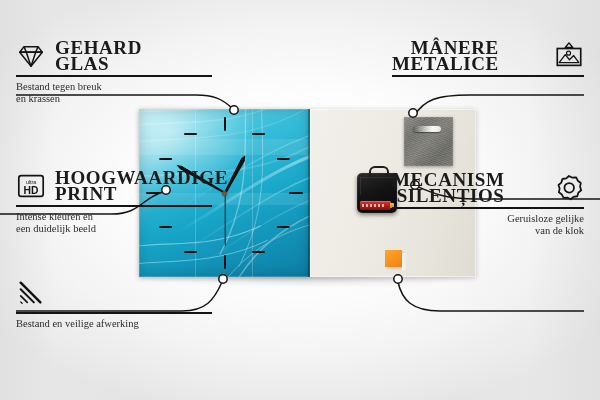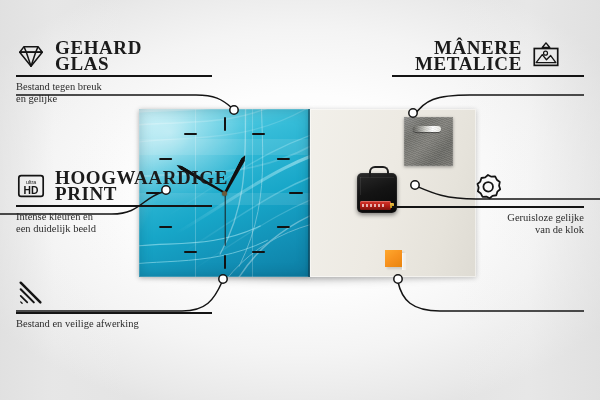--- a/index.html
+++ b/index.html
@@ -129,21 +129,21 @@
   
   #product-shadow{
     position:absolute;left:150px;top:274px;width:318px;height:12px;
     background:radial-gradient(ellipse at 50% 0%, rgba(0,0,0,.20) 0%, rgba(0,0,0,.06) 52%, rgba(0,0,0,0) 80%);
     filter:blur(2px);
   }
 
   
   .callout{position:absolute;}
   .callout .head{display:flex;align-items:center;gap:9px;}
-  .callout.right .head{flex-direction:row;justify-content:center;}
+  .callout.right .head{flex-direction:row;justify-content:space-between;}
   .icon{width:30px;height:30px;flex:0 0 30px;display:block;}
   .title{
     font-family:"Liberation Serif", serif;
     font-size:19px;line-height:15.5px;letter-spacing:.6px;
     color:#1b1b1b;font-weight:700;text-transform:uppercase;white-space:pre-line;
   }
   .rule{height:1.6px;background:#141414;margin:4px 0 4px 0;}
   .desc{
     font-family:"Liberation Serif", serif;
     font-size:10.5px;line-height:12.8px;color:#2c2c2c;white-space:pre-line;
@@ -288,21 +288,21 @@
           <path d="M4 12 L8.5 6 L23.5 6 L28 12 Z"></path>
           <path d="M8.5 6 L11 12 L16 27 L21 12 L23.5 6"></path>
           <path d="M4 12 L28 12 M11 12 L21 12"></path>
         </g>
       </svg>
       <div class="title">GEHARD
 GLAS</div>
     </div>
     <div class="rule"></div>
     <div class="desc">Bestand tegen breuk
-en gelijke</div>
+en krassen</div>
   </div>
 
   <div class="callout left" id="c-print">
     <div class="head">
       <svg class="icon" viewBox="0 0 32 32">
         <rect x="3" y="5" width="26" height="22" rx="2.5" fill="none" stroke="#141414" stroke-width="1.8"></rect>
         <text x="16" y="14" text-anchor="middle" font-family="Liberation Sans, sans-serif" font-size="5.6" fill="#141414">ultra</text>
         <text x="16" y="24" text-anchor="middle" font-family="Liberation Sans, sans-serif" font-size="11" font-weight="bold" fill="#141414">HD</text>
       </svg>
       <div class="title">HOOGWAARDIGE
@@ -337,20 +337,22 @@
         <rect x="3.5" y="8" width="25" height="18" fill="none" stroke="#141414" stroke-width="1.8"></rect>
         <path d="M5.5 23 L12 14.5 L16.5 20 L21 15.5 L26.5 23 Z" fill="none" stroke="#141414" stroke-width="1.4" stroke-linejoin="round"></path>
         <circle cx="15.5" cy="13" r="2.1" fill="none" stroke="#141414" stroke-width="1.3"></circle>
       </svg>
     </div>
     <div class="rule"></div>
   </div>
 
   <div class="callout right" id="c-mecanism">
     <div class="head">
+      <div class="title">MECANISM
+SILENȚIOS</div>
       <svg class="icon" viewBox="0 0 32 32">
         <g fill="none" stroke="#141414" stroke-width="1.9" stroke-linejoin="round">
           <path d="M16 3.2 L19.6 5.0 L23.6 4.6 L25.4 8.2 L28.6 10.6 L27.8 14.6
                    L29.0 18.4 L26.0 21.0 L24.8 24.8 L20.8 25.4 L17.8 28.0
                    L14.2 26.2 L10.2 26.6 L8.4 23.0 L5.2 20.6 L6.0 16.6
                    L4.8 12.8 L7.8 10.2 L9.0 6.4 L13.0 5.8 Z"></path>
           <circle cx="16.2" cy="15.8" r="5.1"></circle>
         </g>
       </svg>
     </div>

